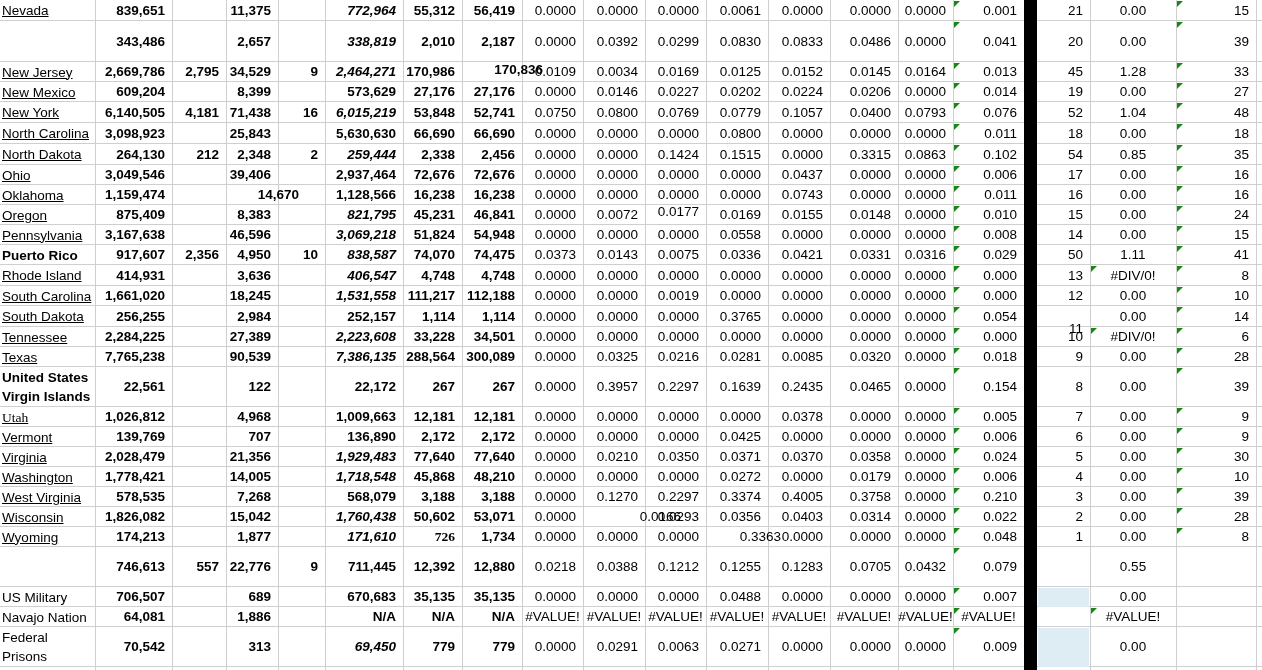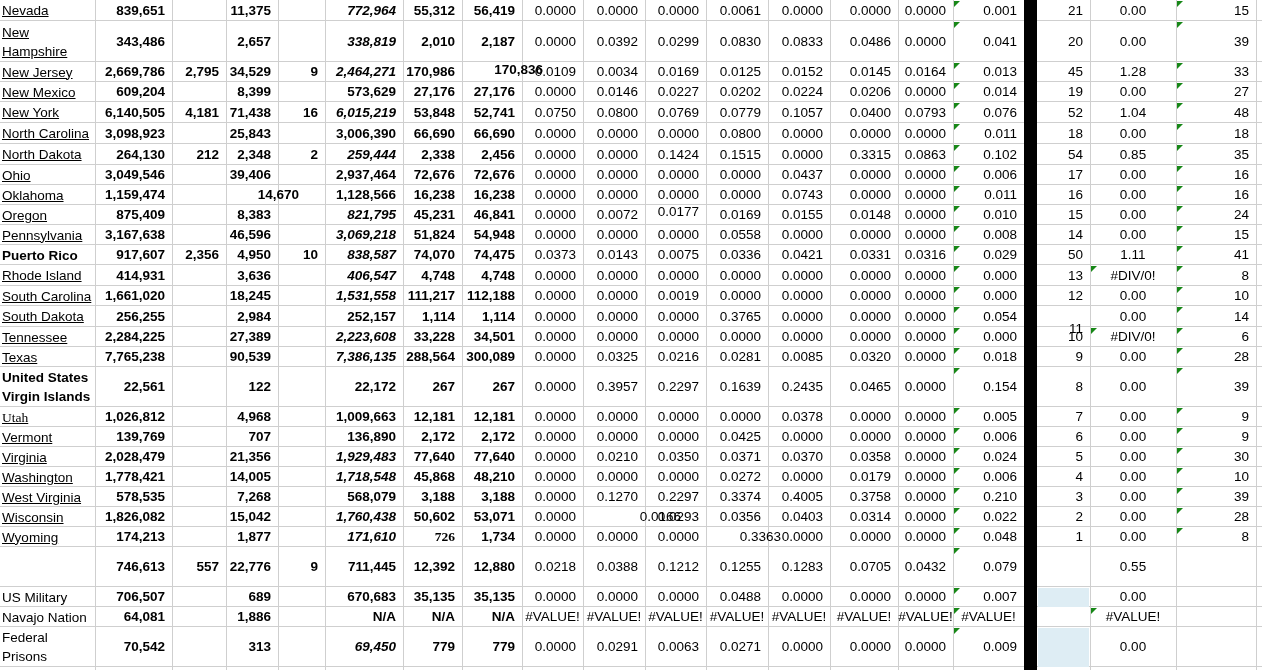--- a/index.html
+++ b/index.html
@@ -78,22 +78,20 @@
     <div class="cell right" style="left: 768px; width: 55px; top: 0px; line-height: 21px; height: 21px;">0.0000</div>
     <div class="cell right" style="left: 830px; width: 61px; top: 0px; line-height: 21px; height: 21px;">0.0000</div>
     <div class="cell right" style="left: 898px; width: 48px; top: 0px; line-height: 21px; height: 21px;">0.0000</div>
     <div class="cell right" style="left: 953px; width: 64px; top: 0px; line-height: 21px; height: 21px;">0.001</div>
     <div class="cell right" style="left: 1037px; width: 46px; top: 0px; line-height: 21px; height: 21px;">21</div>
     <div class="cell center" style="left: 1090px; width: 86px; top: 0px; line-height: 21px; height: 21px;">0.00</div>
     <div class="cell right" style="left: 1176px; width: 73px; top: 0px; line-height: 21px; height: 21px;">15</div>
     <div class="tri" style="left: 954px; top: 1px; border-top-color: rgb(23, 135, 23);"></div>
     <div class="tri" style="left: 1177px; top: 1px; border-top-color: rgb(23, 135, 23);"></div>
     <div class="hline" style="top: 20px; background: rgb(207, 207, 207);"></div>
-    <div class="label wrap link" style="left: 0px; top: 21px; width: 91px; height: 41px;">New
-Hampshire</div>
     <div class="cell right num" style="left: 95px; width: 70px; top: 21px; line-height: 41px; height: 41px;">343,486</div>
     <div class="cell right num" style="left: 226px; width: 45px; top: 21px; line-height: 41px; height: 41px;">2,657</div>
     <div class="cell right num ital" style="left: 325px; width: 71px; top: 21px; line-height: 41px; height: 41px;">338,819</div>
     <div class="cell right num" style="left: 403px; width: 52px; top: 21px; line-height: 41px; height: 41px;">2,010</div>
     <div class="cell right num" style="left: 462px; width: 53px; top: 21px; line-height: 41px; height: 41px;">2,187</div>
     <div class="cell right" style="left: 522px; width: 54px; top: 21px; line-height: 41px; height: 41px;">0.0000</div>
     <div class="cell right" style="left: 583px; width: 55px; top: 21px; line-height: 41px; height: 41px;">0.0392</div>
     <div class="cell right" style="left: 645px; width: 54px; top: 21px; line-height: 41px; height: 41px;">0.0299</div>
     <div class="cell right" style="left: 706px; width: 55px; top: 21px; line-height: 41px; height: 41px;">0.0830</div>
     <div class="cell right" style="left: 768px; width: 55px; top: 21px; line-height: 41px; height: 41px;">0.0833</div>
@@ -166,21 +164,21 @@
     <div class="cell right" style="left: 953px; width: 64px; top: 102px; line-height: 21px; height: 21px;">0.076</div>
     <div class="cell right" style="left: 1037px; width: 46px; top: 102px; line-height: 21px; height: 21px;">52</div>
     <div class="cell center" style="left: 1090px; width: 86px; top: 102px; line-height: 21px; height: 21px;">1.04</div>
     <div class="cell right" style="left: 1176px; width: 73px; top: 102px; line-height: 21px; height: 21px;">48</div>
     <div class="tri" style="left: 954px; top: 103px; border-top-color: rgb(23, 135, 23);"></div>
     <div class="tri" style="left: 1177px; top: 103px; border-top-color: rgb(23, 135, 23);"></div>
     <div class="hline" style="top: 122px; background: rgb(207, 207, 207);"></div>
     <div class="label nowrap link" style="left: 0px; top: 123px; width: 91px; height: 21px;">North Carolina</div>
     <div class="cell right num" style="left: 95px; width: 70px; top: 123px; line-height: 21px; height: 21px;">3,098,923</div>
     <div class="cell right num" style="left: 226px; width: 45px; top: 123px; line-height: 21px; height: 21px;">25,843</div>
-    <div class="cell right num" style="left: 325px; width: 71px; top: 123px; line-height: 21px; height: 21px;">3,006,390</div>
+    <div class="cell right num" style="left: 325px; width: 71px; top: 123px; line-height: 21px; height: 21px;">5,630,630</div>
     <div class="cell right num" style="left: 403px; width: 52px; top: 123px; line-height: 21px; height: 21px;">66,690</div>
     <div class="cell right num" style="left: 462px; width: 53px; top: 123px; line-height: 21px; height: 21px;">66,690</div>
     <div class="cell right" style="left: 522px; width: 54px; top: 123px; line-height: 21px; height: 21px;">0.0000</div>
     <div class="cell right" style="left: 583px; width: 55px; top: 123px; line-height: 21px; height: 21px;">0.0000</div>
     <div class="cell right" style="left: 645px; width: 54px; top: 123px; line-height: 21px; height: 21px;">0.0000</div>
     <div class="cell right" style="left: 706px; width: 55px; top: 123px; line-height: 21px; height: 21px;">0.0800</div>
     <div class="cell right" style="left: 768px; width: 55px; top: 123px; line-height: 21px; height: 21px;">0.0000</div>
     <div class="cell right" style="left: 830px; width: 61px; top: 123px; line-height: 21px; height: 21px;">0.0000</div>
     <div class="cell right" style="left: 898px; width: 48px; top: 123px; line-height: 21px; height: 21px;">0.0000</div>
     <div class="cell right" style="left: 953px; width: 64px; top: 123px; line-height: 21px; height: 21px;">0.011</div>

